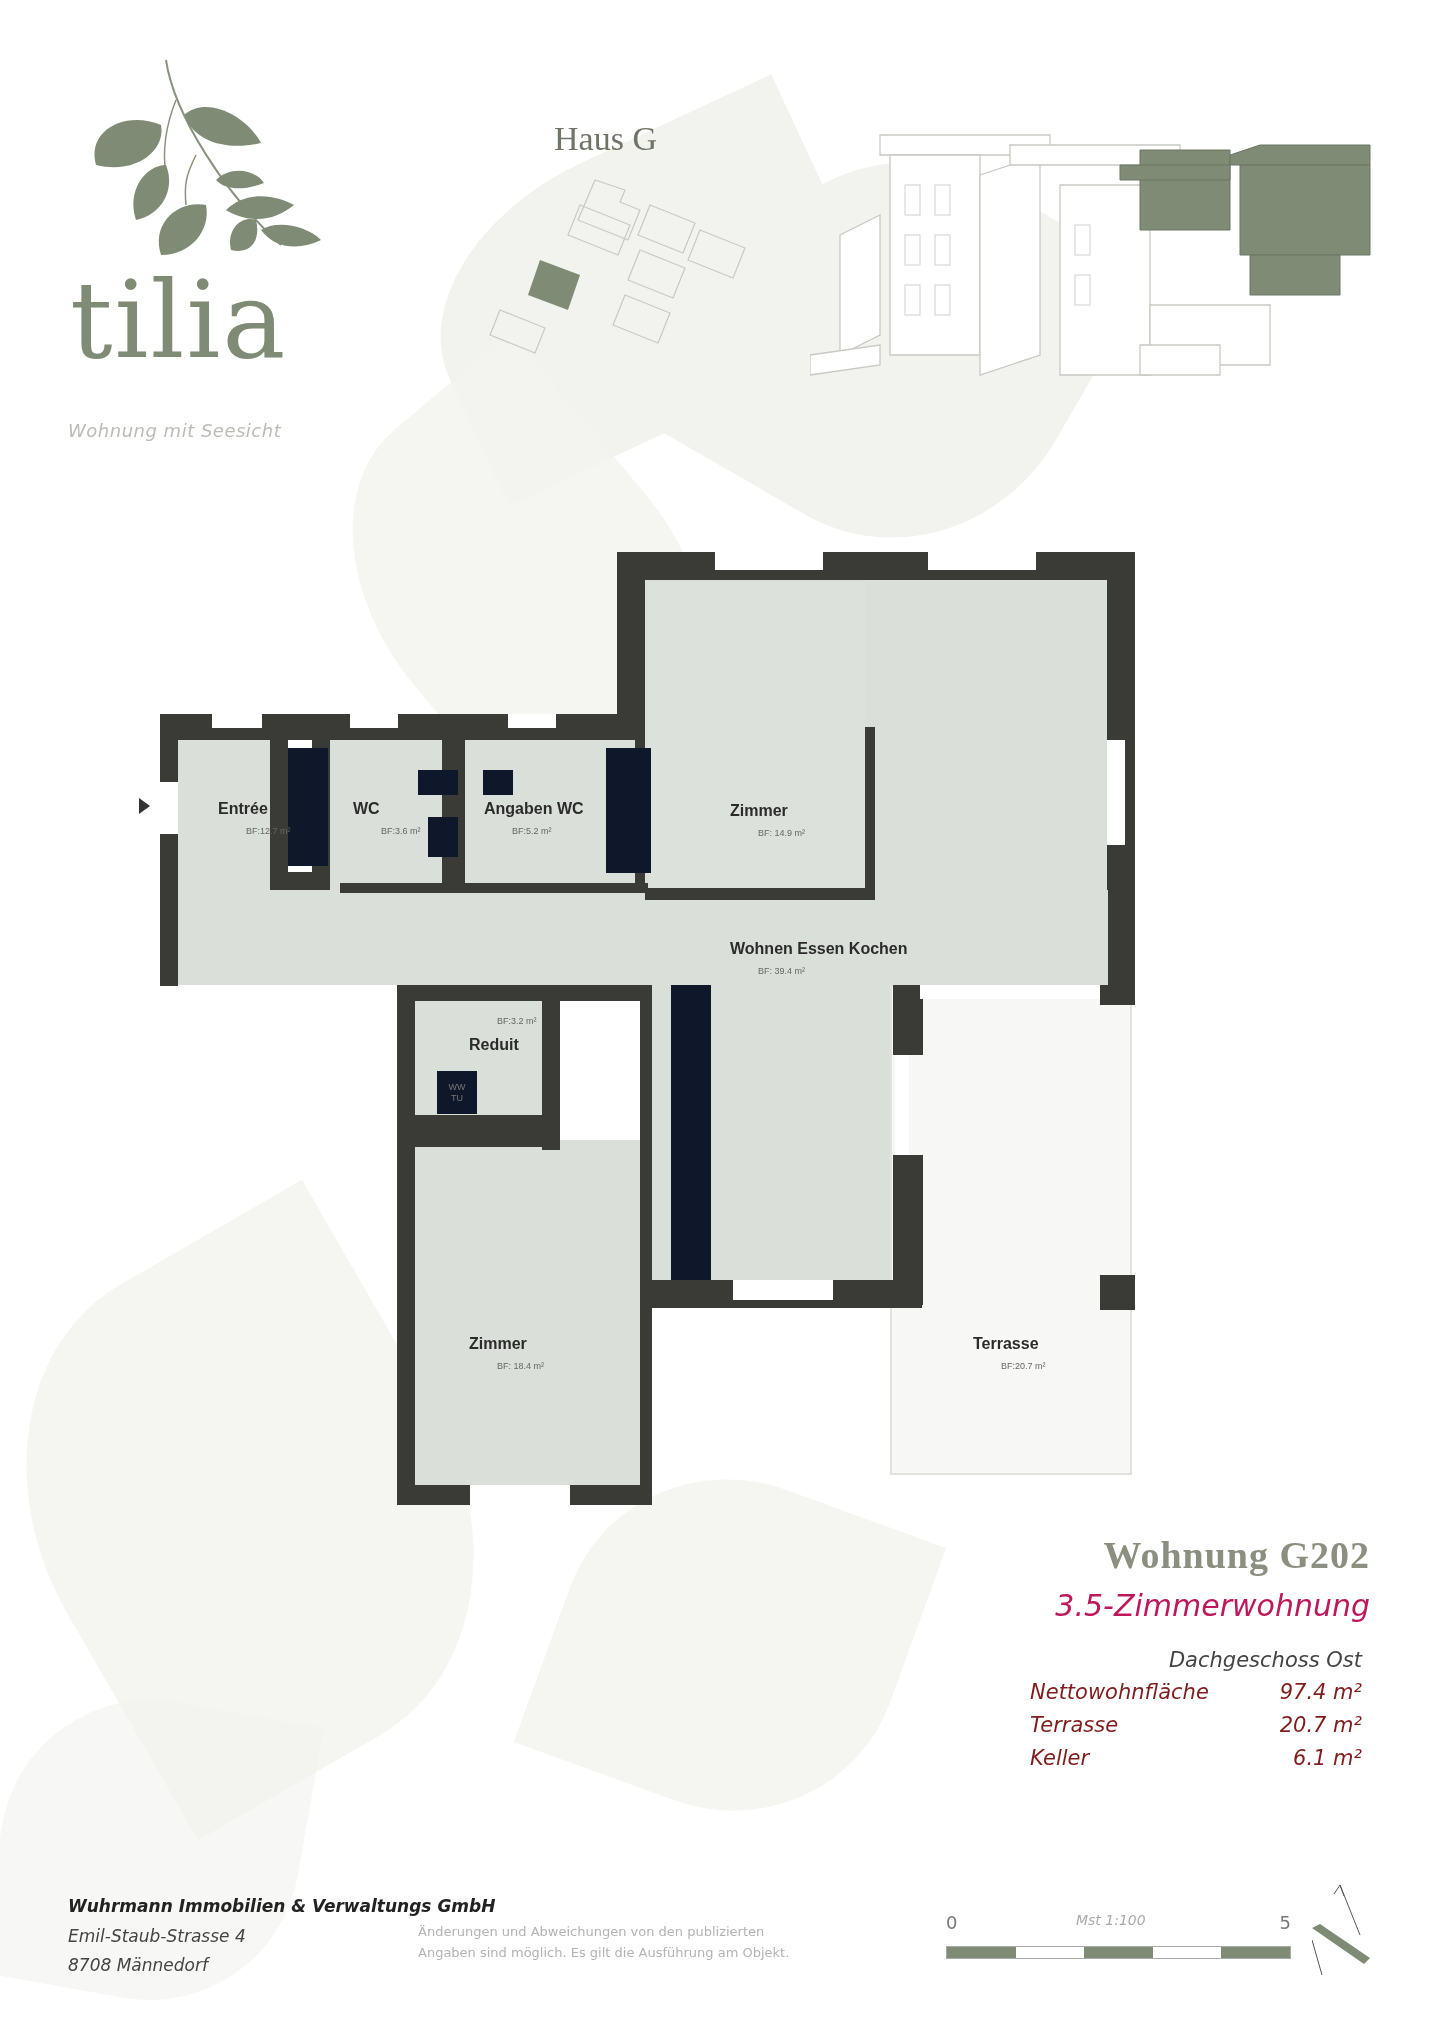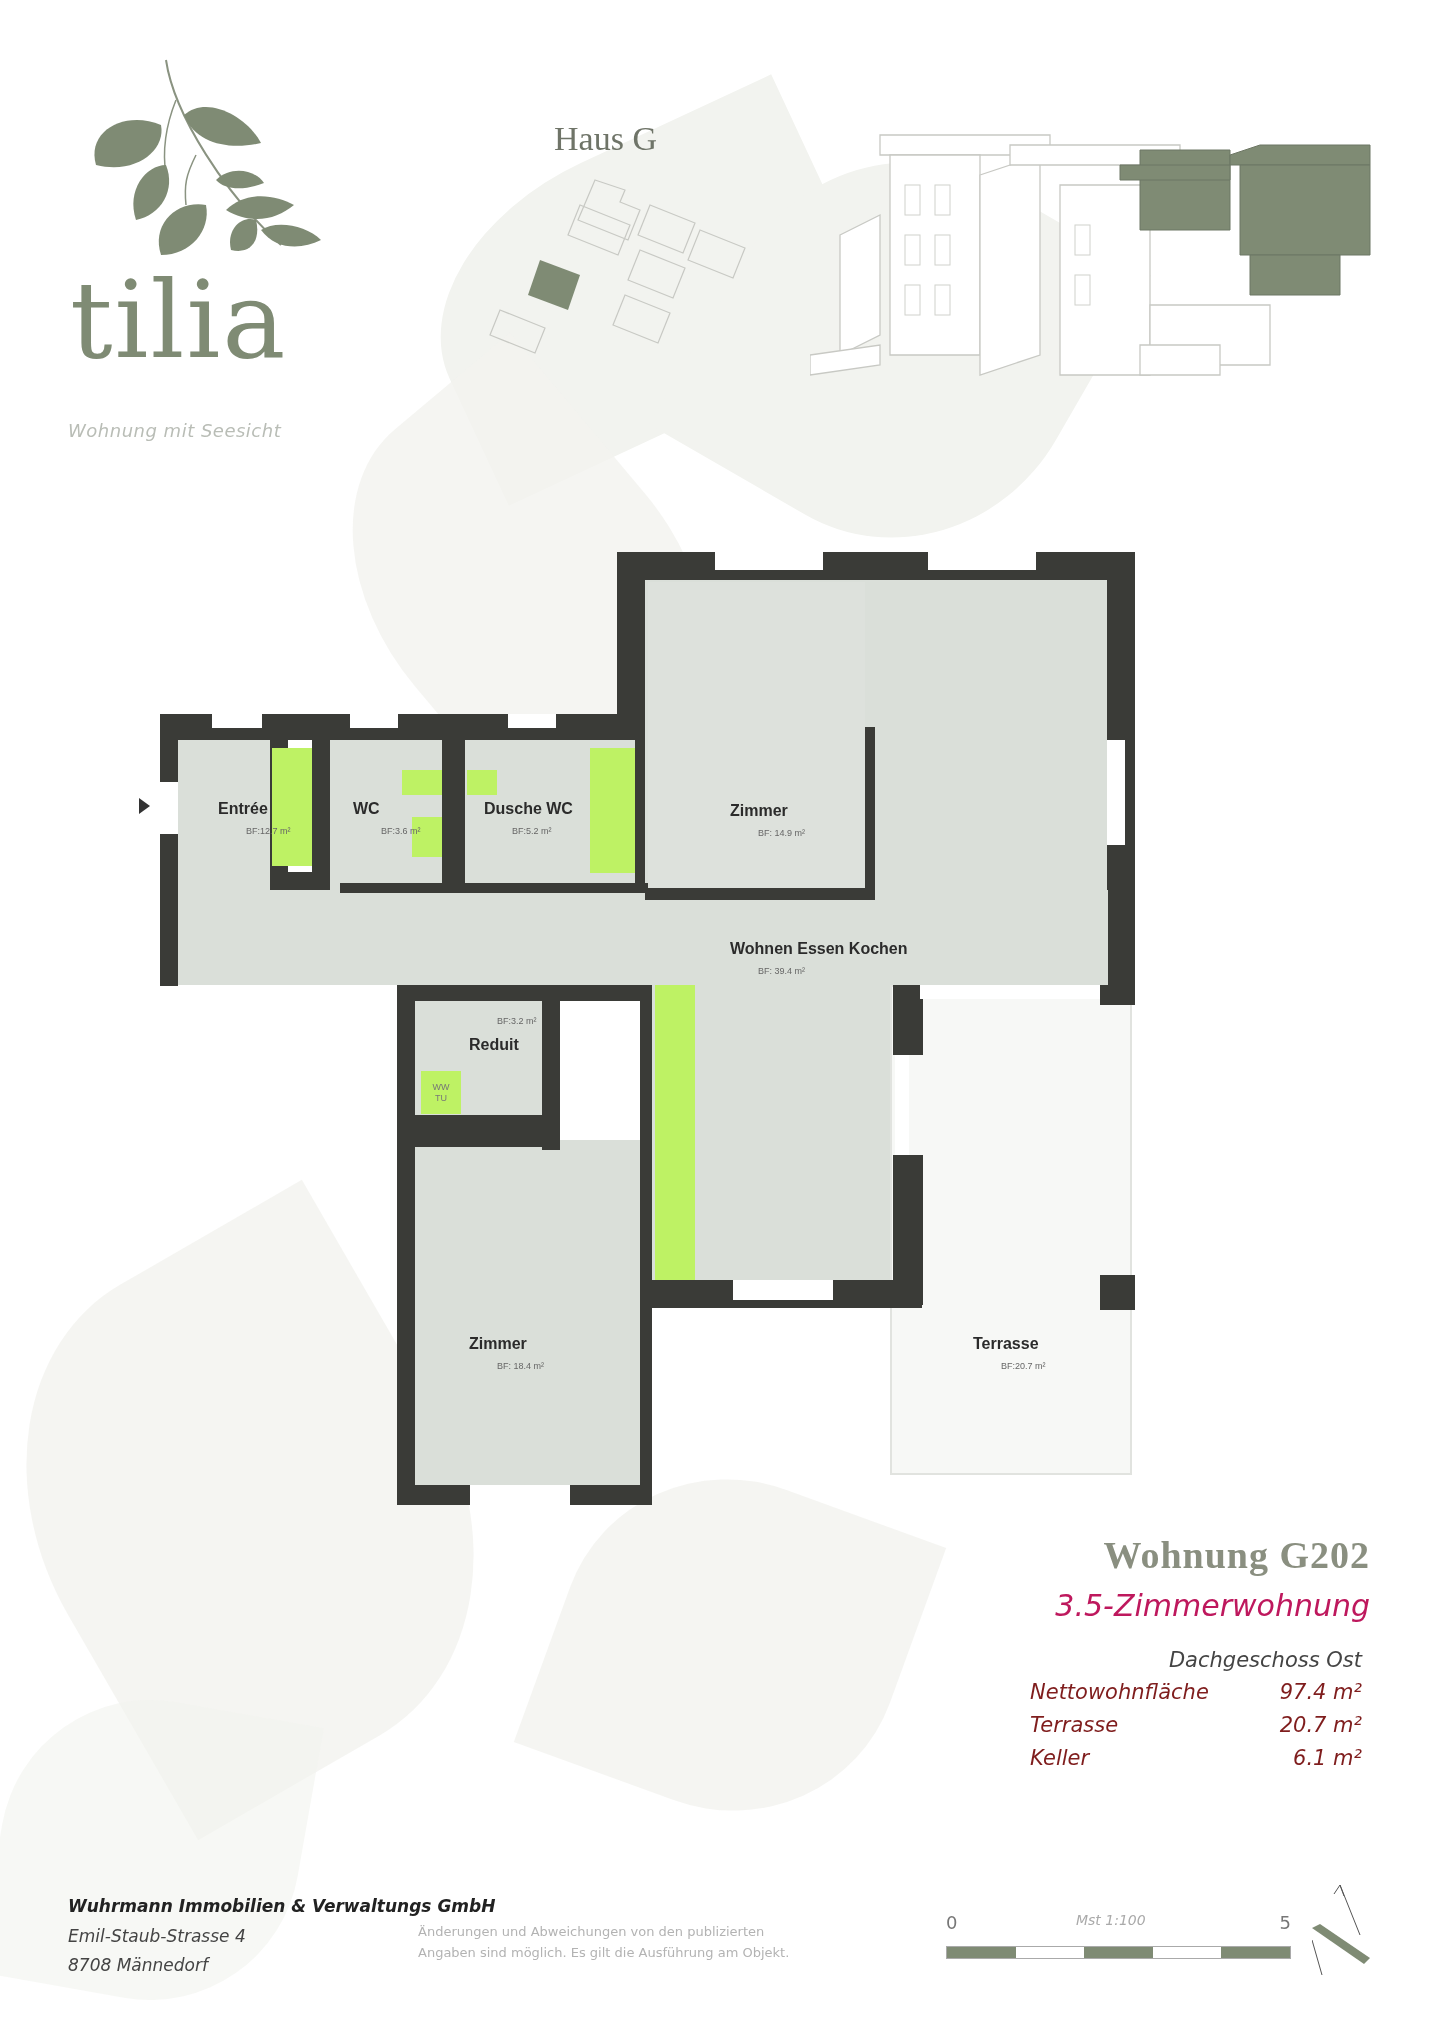--- a/index.html
+++ b/index.html
@@ -12,21 +12,21 @@
   .logo-wrap { position: absolute; left: 66px; top: 55px; width: 260px; }
   .logo-text { position: absolute; left: 70px; top: 268px; font-family: "DejaVu Serif", serif; font-size: 106px; color: #7f8b74; letter-spacing: 2px; font-weight: 400; line-height: 1; }
   .logo-tag { position: absolute; left: 68px; top: 420px; font-family: "DejaVu Sans", sans-serif; font-style: italic; font-size: 18px; color: #b9bdb6; letter-spacing: 0.5px; }
 
   .haus-label { position: absolute; left: 554px; top: 120px; font-family: "Liberation Serif", serif; font-size: 34px; color: #6f7468; }
 
   
   .plan { position: absolute; left: 0; top: 0; width: 1440px; height: 2039px; }
   .wall { position: absolute; background: #3a3b37; }
   .floor { position: absolute; background: #dadfd9; }
-  .fixture { position: absolute; background: #bef264; }
+  .fixture { position: absolute; background: #0f172a; margin-left: 16px; }
   .terrace { position: absolute; background: #f7f8f6; border: 2px solid #e1e3df; }
   .window { position: absolute; background: #ffffff; }
 
   .room-label { position: absolute; font-family: "Liberation Sans", sans-serif; font-weight: bold; font-size: 16px; color: #2b2b2b; white-space: nowrap; }
   .room-area { position: absolute; font-family: "Liberation Sans", sans-serif; font-size: 9px; color: #666; white-space: nowrap; margin-left: 28px; }
 
   .entry-arrow { position: absolute; left: 139px; top: 798px; width: 0; height: 0; border-top: 8px solid transparent; border-bottom: 8px solid transparent; border-left: 11px solid #333; }
 
   
   .apt-title { position: absolute; right: 70px; top: 1533px; font-family: "Liberation Serif", serif; font-size: 38px; font-weight: bold; color: #8a8f80; letter-spacing: 1px; }
@@ -194,21 +194,21 @@
   <div class="window" style="left:895px;top:1055px;width:14px;height:100px;"></div>
 
   <div class="entry-arrow"></div>
 
   <div class="room-label" style="left:218px;top:800px;">Entrée</div>
   <div class="room-area" style="left:218px;top:826px;">BF:12.7 m²</div>
 
   <div class="room-label" style="left:353px;top:800px;">WC</div>
   <div class="room-area" style="left:353px;top:826px;">BF:3.6 m²</div>
 
-  <div class="room-label" style="left:484px;top:800px;">Dusche WC</div>
+  <div class="room-label" style="left:484px;top:800px;">Angaben WC</div>
   <div class="room-area" style="left:484px;top:826px;">BF:5.2 m²</div>
 
   <div class="room-label" style="left:730px;top:802px;">Zimmer</div>
   <div class="room-area" style="left:730px;top:828px;">BF: 14.9 m²</div>
 
   <div class="room-label" style="left:730px;top:940px;">Wohnen Essen Kochen</div>
   <div class="room-area" style="left:730px;top:966px;">BF: 39.4 m²</div>
 
   <div class="room-label" style="left:469px;top:1036px;">Reduit</div>
   <div class="room-area" style="left:469px;top:1016px;">BF:3.2 m²</div>

